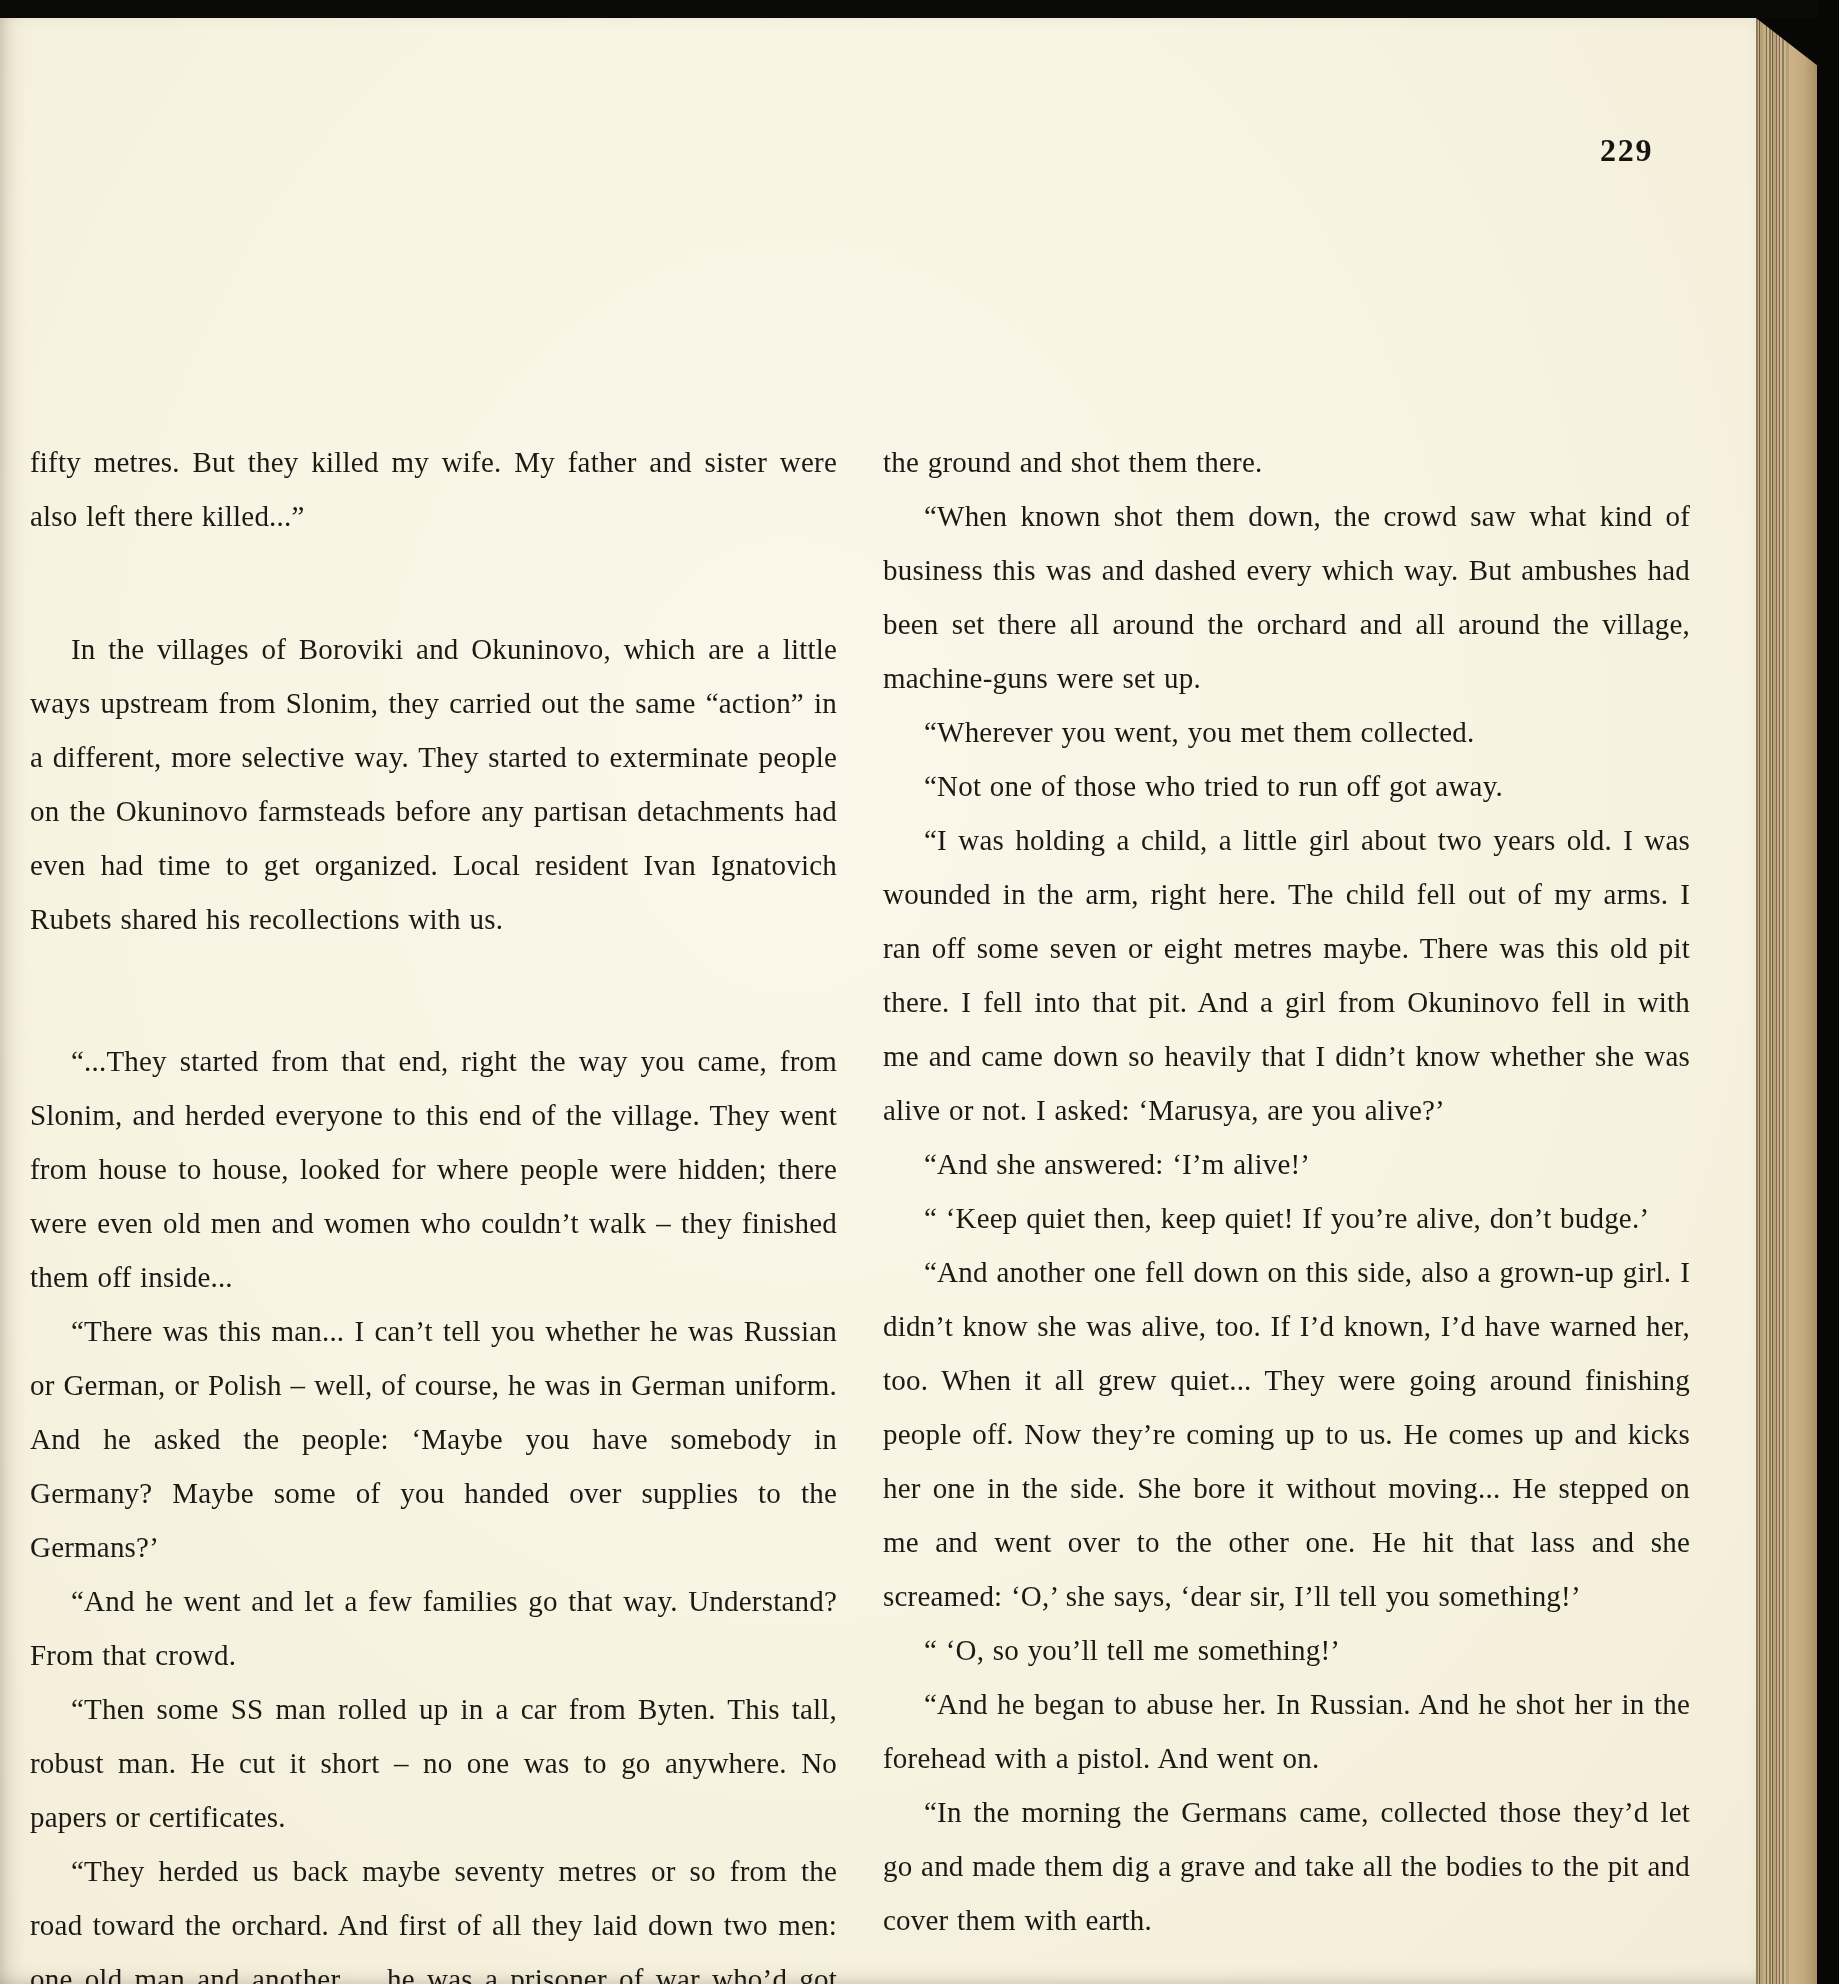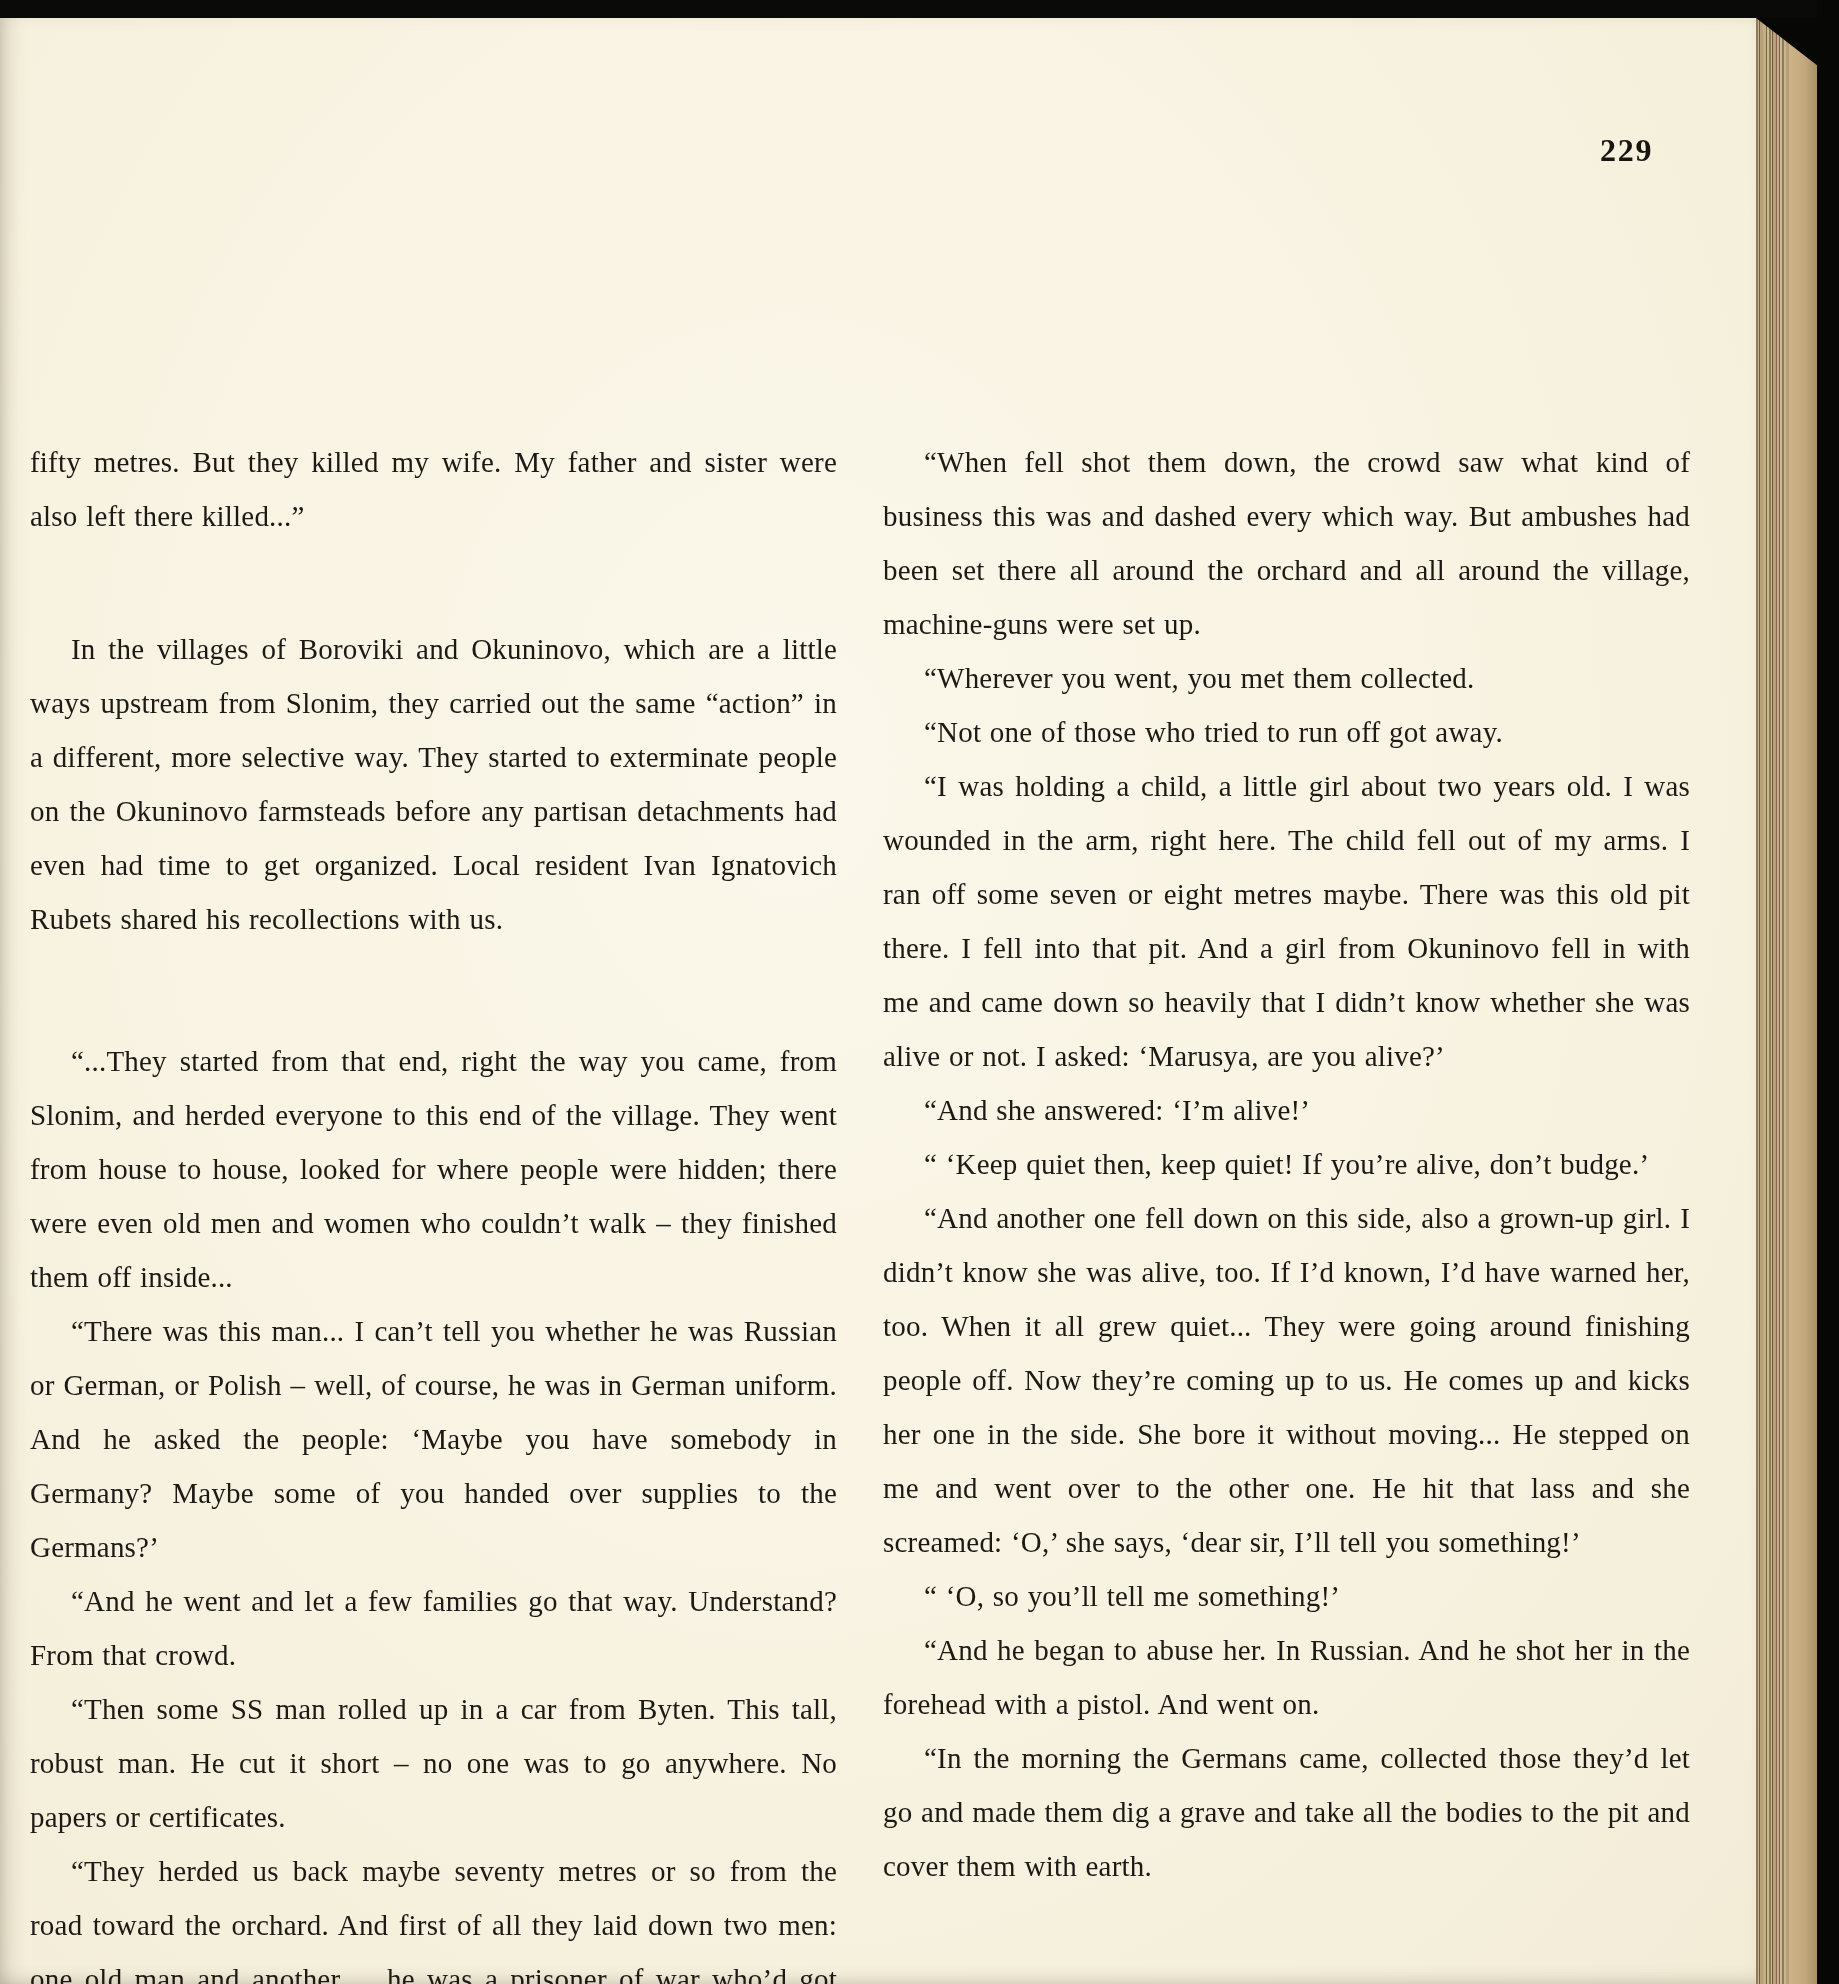--- a/index.html
+++ b/index.html
@@ -60,21 +60,22 @@
       <div class="col" id="col-left">
           <p class="noindent">fifty metres. But they killed my wife. My father and sister were also left there killed...”</p>
           <p class="g96">In the villages of Boroviki and Okuninovo, which are a little ways upstream from Slonim, they carried out the same “action” in a different, more selective way. They started to exterminate people on the Okuninovo farmsteads before any partisan detachments had even had time to get organized. Local resident <b>Ivan Ignatovich Rubets</b> shared his recollections with us.</p>
           <p class="g72">“...They started from that end, right the way you came, from Slonim, and herded everyone to this end of the village. They went from house to house, looked for where people were hidden; there were even old men and women who couldn’t walk – they finished them off inside...</p>
           <p>“There was this man... I can’t tell you whether he was Russian or German, or Polish – well, of course, he was in German uniform. And he asked the people: ‘Maybe you have somebody in Germany? Maybe some of you handed over supplies to the Germans?’</p>
           <p>“And he went and let a few families go that way. Understand? From that crowd.</p>
           <p>“Then some SS man rolled up in a car from Byten. This tall, robust man. He cut it short – no one was to go anywhere. No papers or certificates.</p>
           <p>“They herded us back maybe seventy metres or so from the road toward the orchard. And first of all they laid down two men: one old man and another ... he was a prisoner of war who’d got left behind. There were many of them in the village. He wasn’t a sponger, the citizen just didn’t have anywhere to go. He was good and strong, he’d worked as the hammerman until then. They were somehow standing at the edge, our old man and that prisoner of war. They went and laid them on</p>
         </div>
       <div class="col" id="col-right">
-          <p>“When fell shot them down, the crowd saw what kind of business this was and dashed every which way. But ambushes had been set there all around the orchard and all around the village, machine-guns were set up.</p>
+          <p class="noindent">the ground and shot them there.</p>
+          <p>“When known shot them down, the crowd saw what kind of business this was and dashed every which way. But ambushes had been set there all around the orchard and all around the village, machine-guns were set up.</p>
           <p>“Wherever you went, you met them collected.</p>
           <p>“Not one of those who tried to run off got away.</p>
           <p>“I was holding a child, a little girl about two years old. I was wounded in the arm, right here. The child fell out of my arms. I ran off some seven or eight metres maybe. There was this old pit there. I fell into that pit. And a girl from Okuninovo fell in with me and came down so heavily that I didn’t know whether she was alive or not. I asked: ‘Marusya, are you alive?’</p>
           <p>“And she answered: ‘I’m alive!’</p>
           <p>“ ‘Keep quiet then, keep quiet! If you’re alive, don’t budge.’</p>
           <p>“And another one fell down on this side, also a grown-up girl. I didn’t know she was alive, too. If I’d known, I’d have warned her, too. When it all grew quiet... They were going around finishing people off. Now they’re coming up to us. He comes up and kicks her one in the side. She bore it without moving... He stepped on me and went over to the other one. He hit that lass and she screamed: ‘O,’ she says, ‘dear sir, I’ll tell you something!’</p>
           <p>“ ‘O, so you’ll tell me something!’</p>
           <p>“And he began to abuse her. In Russian. And he shot her in the forehead with a pistol. And went on.</p>
           <p>“In the morning the Germans came, collected those they’d let go and made them dig a grave and take all the bodies to the pit and cover them with earth.</p>
         </div>

